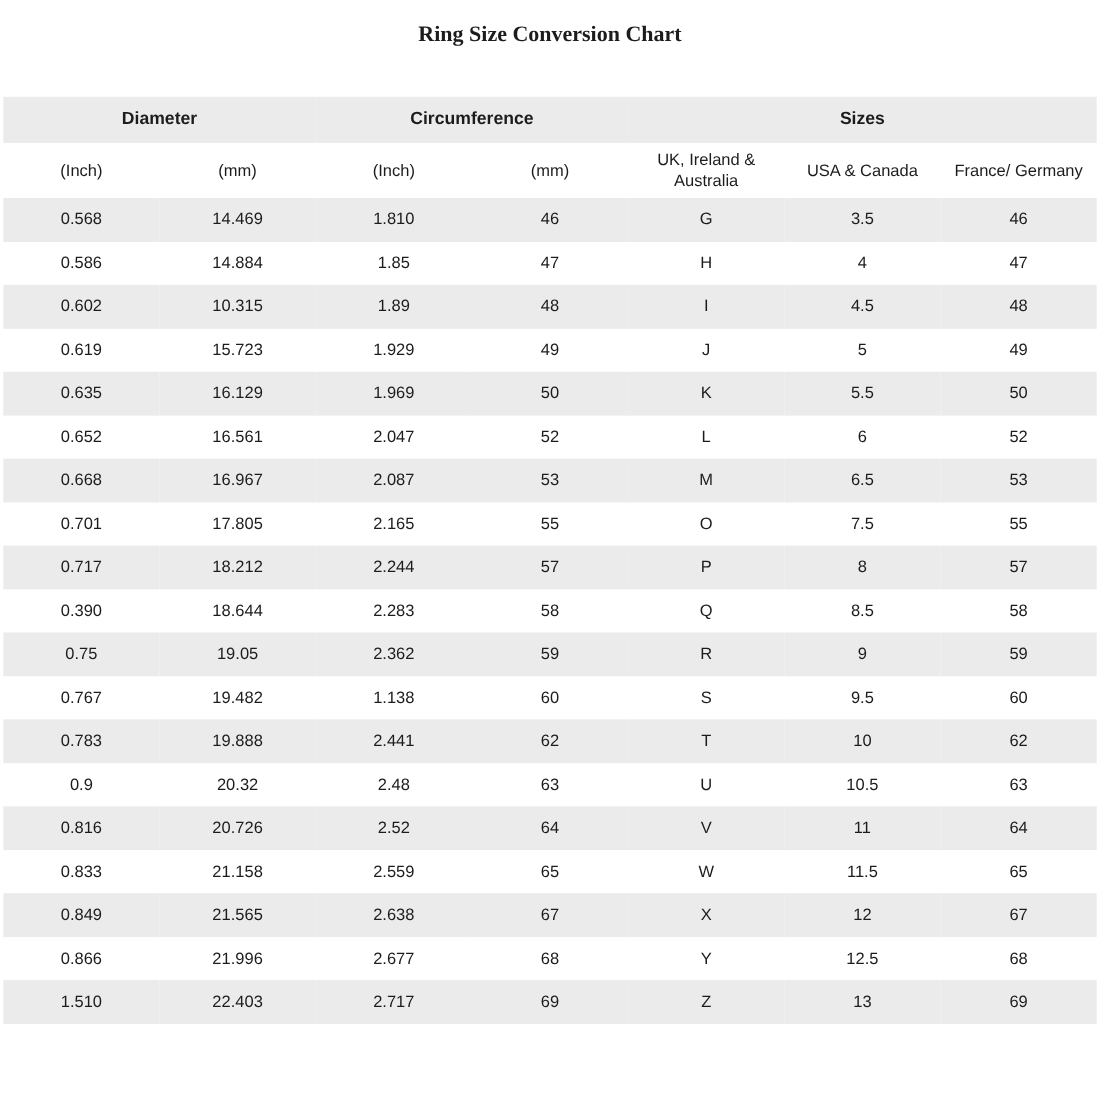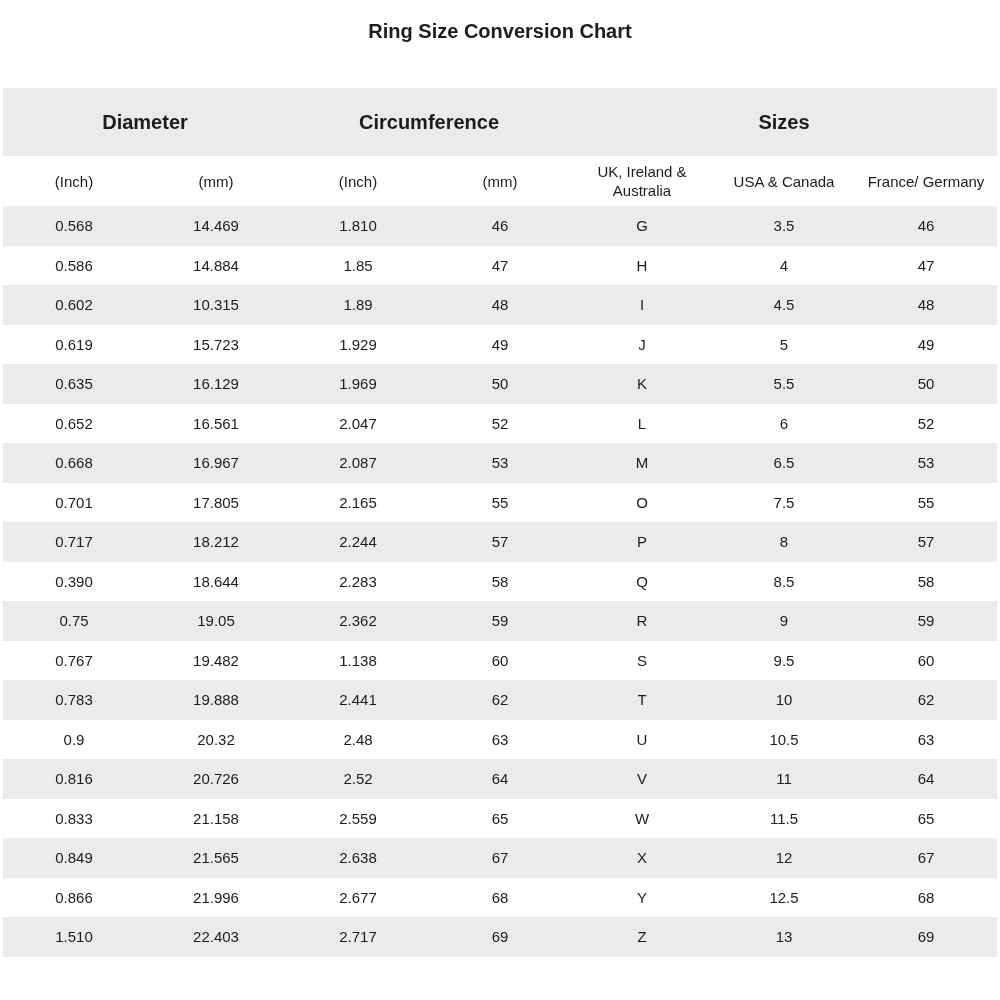--- a/index.html
+++ b/index.html
@@ -21,39 +21,40 @@
     background: var(--bg);
     overflow: hidden;
   }
   .page-title {
     margin: 20px 0 0 0;
     text-align: center;
     font-size: 20px;
     line-height: 23px;
     font-weight: bold;
     color: var(--text);
+    font-family: Liberation Serif, serif;
   }
   table.ring-table {
     width: 994px;
     margin: 45px auto 0 auto;
     border-collapse: collapse;
     table-layout: fixed;
   }
   table.ring-table col { width: 14.2857%; }
   table.ring-table th,
   table.ring-table td {
     text-align: center;
     vertical-align: middle;
     padding: 0 10px;
     color: var(--text);
   }
   tr.group-header-row th {
     background: var(--stripe);
-    height: 68px;
-    font-size: 20px;
+    height: 42px;
+    font-size: 16px;
     font-weight: bold;
   }
   tr.sub-header-row th {
     background: var(--bg);
     height: 50px;
     font-size: 15px;
     font-weight: normal;
     line-height: 19px;
   }
   tbody.data-rows td {

